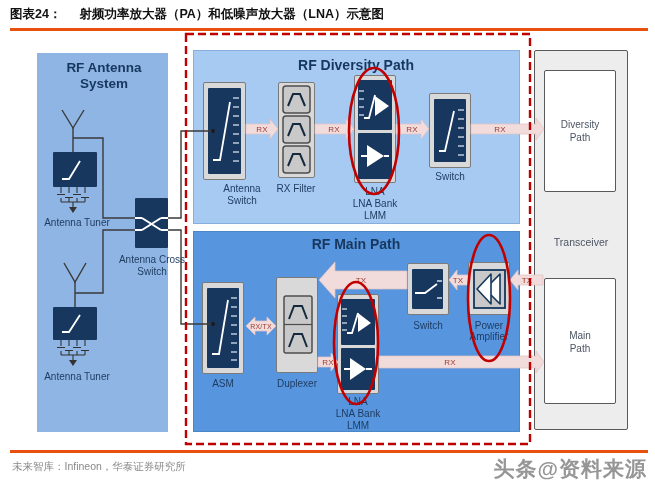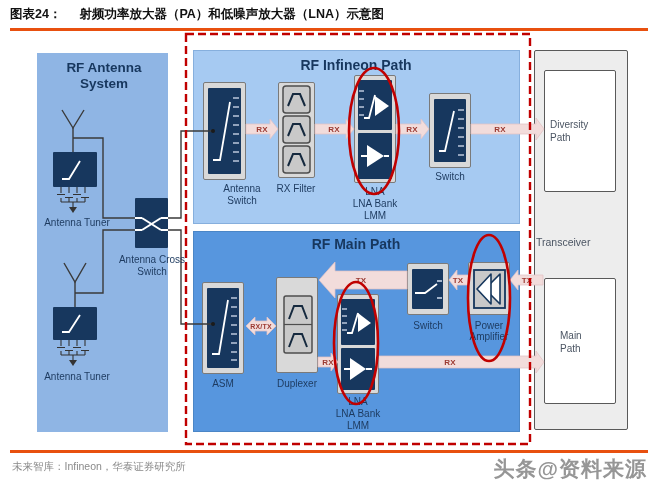--- a/index.html
+++ b/index.html
@@ -6,26 +6,26 @@
   #shot{position:relative;width:655px;height:491px;background:#ffffff;
         font-family:"Liberation Sans",sans-serif;overflow:hidden;}
   .panel{position:absolute;z-index:1;box-sizing:border-box;}
   .comp{position:absolute;background:#d9d9d9;border:1px solid #7a7a7a;border-radius:2px;
         box-sizing:border-box;z-index:2;}
   .navy{position:absolute;background:#17375e;border-radius:1px;z-index:2;}
   .whitebox{position:absolute;background:#ffffff;border:1.5px solid #595959;border-radius:2px;
         box-sizing:border-box;z-index:2;}
   .clabel{position:absolute;transform:translateX(-50%);text-align:center;color:#1d3a5f;
         font-size:10px;line-height:1.18;z-index:4;}
-  .tlabel{position:absolute;transform:translateX(-50%);text-align:left;color:#4b5563;
+  .tlabel{position:absolute;transform:translateX(-50%);text-align:center;color:#4b5563;
         font-size:10px;line-height:1.25;z-index:4;}
   .btitle{position:absolute;transform:translateX(-50%);text-align:center;color:#17375e;
         font-weight:700;z-index:4;line-height:1.2;}
   .alabel{position:absolute;transform:translate(-50%,-50%);color:#9c3a32;font-size:8px;
-        font-weight:700;z-index:5;letter-spacing:.2px;}
+        font-weight:400;z-index:5;letter-spacing:.2px;}
   svg.overlay{position:absolute;left:0;top:0;z-index:3;pointer-events:none;}
   svg.topover{position:absolute;left:0;top:0;z-index:6;pointer-events:none;}
   #figure-header{position:absolute;left:10px;top:6px;width:640px;font-size:12.5px;
         font-weight:700;color:#111;z-index:4;}
   #figure-header .ttl{margin-left:18px;}
   .rule{position:absolute;left:10px;width:638px;height:2.5px;background:#e8500f;z-index:4;}
   #source-note{position:absolute;left:12px;top:460px;font-size:10.5px;color:#8a8a8a;z-index:4;}
   #watermark{position:absolute;right:8px;top:455px;font-size:21px;font-weight:700;
         color:#969696;letter-spacing:1px;z-index:4;}
 </style>
@@ -64,21 +64,21 @@
         <line x1="26" y1="20" x2="33" y2="20"></line>
           <line x1="26" y1="32" x2="33" y2="32"></line>
         <line x1="7" y1="20" x2="26" y2="32"></line>
           <line x1="7" y1="32" x2="26" y2="20"></line>
       </g>
     </svg>
   </div>
   <div class="clabel" style="left:152px;top:254px;width:74px;">Antenna Cross Switch</div>
 
   <div class="panel" style="left:193px;top:50px;width:327px;height:174px;background:#a6caf2;border:1px solid #86afdd;"></div>
-  <div class="btitle" style="left:356px;top:57px;width:200px;font-size:14px;">RF Infineon Path</div>
+  <div class="btitle" style="left:356px;top:57px;width:200px;font-size:14px;">RF Diversity Path</div>
 
   <div class="comp" style="left:203px;top:82px;width:43px;height:98px;"></div>
   <div class="navy" style="left:208px;top:88px;width:33px;height:86px;">
     <svg width="33" height="86">
       <polyline points="5,72 12,72 22,14" stroke="#fff" stroke-width="1.8" fill="none"></polyline>
       <g stroke="#c7d3e6" stroke-width="1.4">
         <line x1="25" y1="10" x2="31" y2="10"></line>
           <line x1="25" y1="19" x2="31" y2="19"></line>
         <line x1="25" y1="28" x2="31" y2="28"></line>
           <line x1="25" y1="37" x2="31" y2="37"></line>

